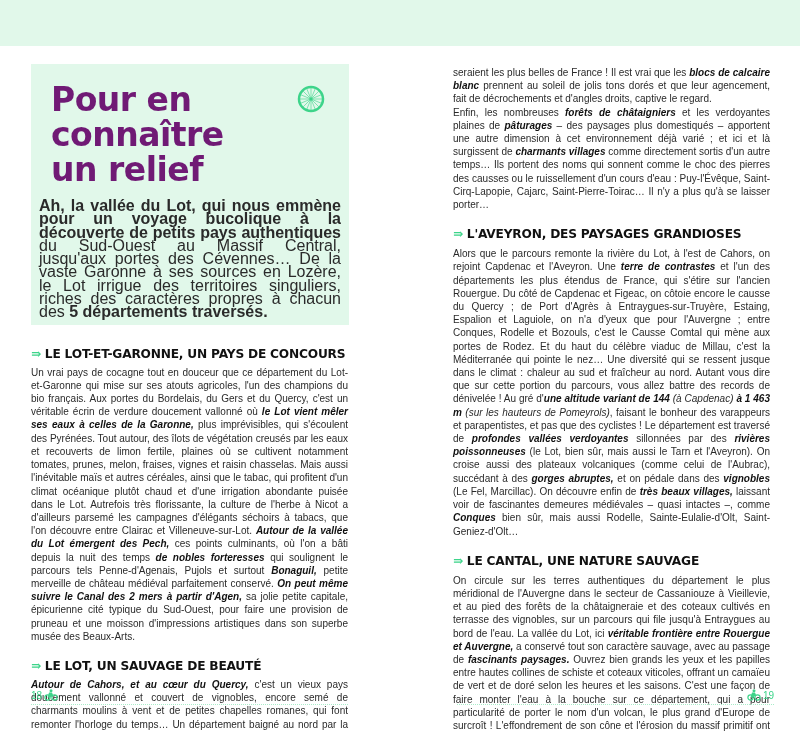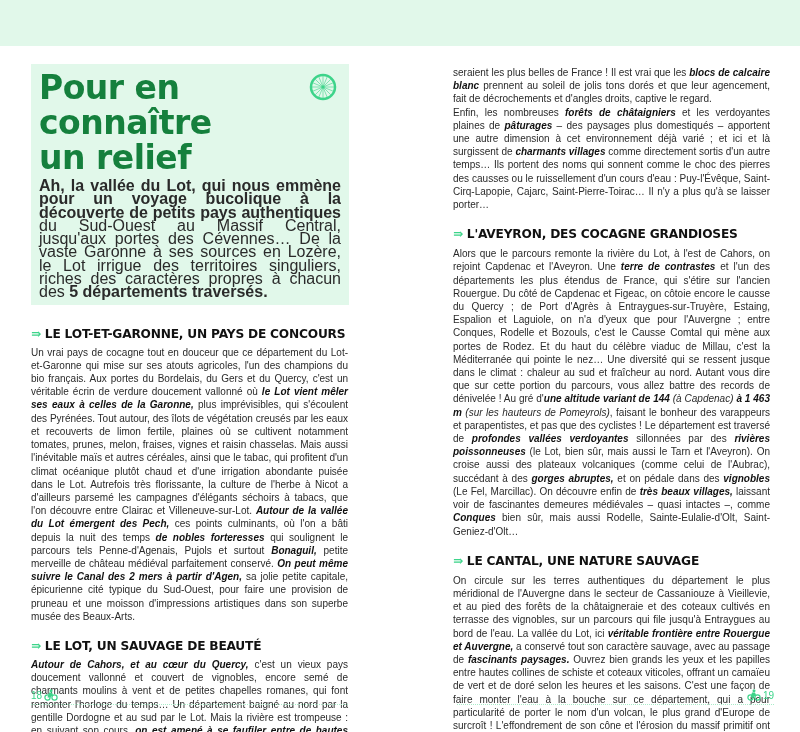--- a/index.html
+++ b/index.html
@@ -17,22 +17,22 @@
   .page.left { left:31px; }
   .page.right { left:453px; }
   .intro-box {
     background:#e1f8ea;
     padding:6px 8px 6px 8px;
     margin-top:4px;
     box-sizing:border-box;
     width:318px;
   }
   .main-title {
-    margin:0; font-family:"DejaVu Sans", sans-serif; font-weight:bold;
-    color:#15803d; font-size:33px; line-height:35px; letter-spacing:-0.5px;
+    margin:12px; font-family:"DejaVu Sans", sans-serif; font-weight:bold;
+    color:#701a75; font-size:33px; line-height:35px; letter-spacing:-0.5px;
     position:relative;
   }
   .wheel { position:absolute; right:4px; top:3px; width:28px; height:28px; }
   .intro-text {
     font-size:16px; line-height:13.3px; text-align:justify; margin:4px 0 0 0;
   }
   .section-title {
     font-family:"DejaVu Sans", sans-serif; font-weight:bold;
     font-size:12.2px; color:#111; margin:0; letter-spacing:-0.2px;
     display:flex; align-items:center; white-space:nowrap;
@@ -106,21 +106,21 @@
     <path d="M5 3.5 L8 3.5 L9 6 L6 8.5 L3.5 8.5 Z" fill="#3dd48a"></path>
   </svg>
 </div>
 
 <div class="page right" style="top:66px;">
   <p class="body-text rich">seraient les plus belles de France ! Il est vrai que les <b>blocs de calcaire blanc</b> prennent au soleil de jolis tons dorés et que leur agencement, fait de décrochements et d'angles droits, captive le regard.<br>Enfin, les nombreuses <b>forêts de châtaigniers</b> et les verdoyantes plaines de <b>pâturages</b> – des paysages plus domestiqués – apportent une autre dimension à cet environnement déjà varié ; et ici et là surgissent de <b>charmants villages</b> comme directement sortis d'un autre temps… Ils portent des noms qui sonnent comme le choc des pierres des causses ou le ruissellement d'un cours d'eau : Puy-l'Évêque, Saint-Cirq-Lapopie, Cajarc, Saint-Pierre-Toirac… Il n'y a plus qu'à se laisser porter…</p>
 
   <div style="margin-top:16px;">
     <h2 class="section-title">
       <span class="arrow">⇛</span>
-      <span>L'AVEYRON, DES COCAGNE GRANDIOSES</span>
+      <span>L'AVEYRON, DES PAYSAGES GRANDIOSES</span>
     </h2>
     <p class="body-text rich" style="margin-top:6px;">Alors que le parcours remonte la rivière du Lot, à l'est de Cahors, on rejoint Capdenac et l'Aveyron. Une <b>terre de contrastes</b> et l'un des départements les plus étendus de France, qui s'étire sur l'ancien Rouergue. Du côté de Capdenac et Figeac, on côtoie encore le causse du Quercy ; de Port d'Agrès à Entraygues-sur-Truyère, Estaing, Espalion et Laguiole, on n'a d'yeux que pour l'Auvergne ; entre Conques, Rodelle et Bozouls, c'est le Causse Comtal qui mène aux portes de Rodez. Et du haut du célèbre viaduc de Millau, c'est la Méditerranée qui pointe le nez… Une diversité qui se ressent jusque dans le climat : chaleur au sud et fraîcheur au nord. Autant vous dire que sur cette portion du parcours, vous allez battre des records de dénivelée ! Au gré d'<b>une altitude variant de 144</b><i> (à Capdenac) </i><b>à 1 463 m</b><i> (sur les hauteurs de Pomeyrols)</i>, faisant le bonheur des varappeurs et parapentistes, et pas que des cyclistes ! Le département est traversé de <b>profondes vallées verdoyantes</b> sillonnées par des <b>rivières poissonneuses</b> (le Lot, bien sûr, mais aussi le Tarn et l'Aveyron). On croise aussi des plateaux volcaniques (comme celui de l'Aubrac), succédant à des <b>gorges abruptes,</b> et on pédale dans des <b>vignobles</b> (Le Fel, Marcillac). On découvre enfin de <b>très beaux villages,</b> laissant voir de fascinantes demeures médiévales – quasi intactes –, comme <b>Conques</b> bien sûr, mais aussi Rodelle, Sainte-Eulalie-d'Olt, Saint-Geniez-d'Olt…</p>
   </div>
 
   <div style="margin-top:16px;">
     <h2 class="section-title">
       <span class="arrow">⇛</span>
       <span>LE CANTAL, UNE NATURE SAUVAGE</span>
     </h2>
     <p class="body-text rich" style="margin-top:6px;">On circule sur les terres authentiques du département le plus méridional de l'Auvergne dans le secteur de Cassaniouze à Vieillevie, et au pied des forêts de la châtaigneraie et des coteaux cultivés en terrasse des vignobles, sur un parcours qui file jusqu'à Entraygues au bord de l'eau. La vallée du Lot, ici <b>véritable frontière entre Rouergue et Auvergne,</b> a conservé tout son caractère sauvage, avec au passage de <b>fascinants paysages.</b> Ouvrez bien grands les yeux et les papilles entre hautes collines de schiste et coteaux viticoles, offrant un camaïeu de vert et de doré selon les heures et les saisons. C'est une façon de faire monter l'eau à la bouche sur ce département, qui a pour particularité de porter le nom d'un volcan, le plus grand d'Europe de surcroît ! L'effondrement de son cône et l'érosion du massif primitif ont laissé place à un relief accidenté :  labellisé Grand Site de France,  le plus haut sommet avec ses 1 858 m entre autres. Du haut du puy Mary, on découvre 11 vallées en étoile et à 360° ! En été, on s'enfonce entre forêts profondes et giboyeuses, pâturages moelleux, landes et tourbières…  ruminent côte à côte dans des pâturages verdoyants parsemés de gentiane et de burons où l'on fabrique les fromages cantal puis salers. Et de belles surprises patrimoniales ponctuent ce paradis champêtre, comme la  à Mourjou pour les gourmands, le  - joyau de Gustave Eiffel tendu au-dessus de la Truyère –</p>

